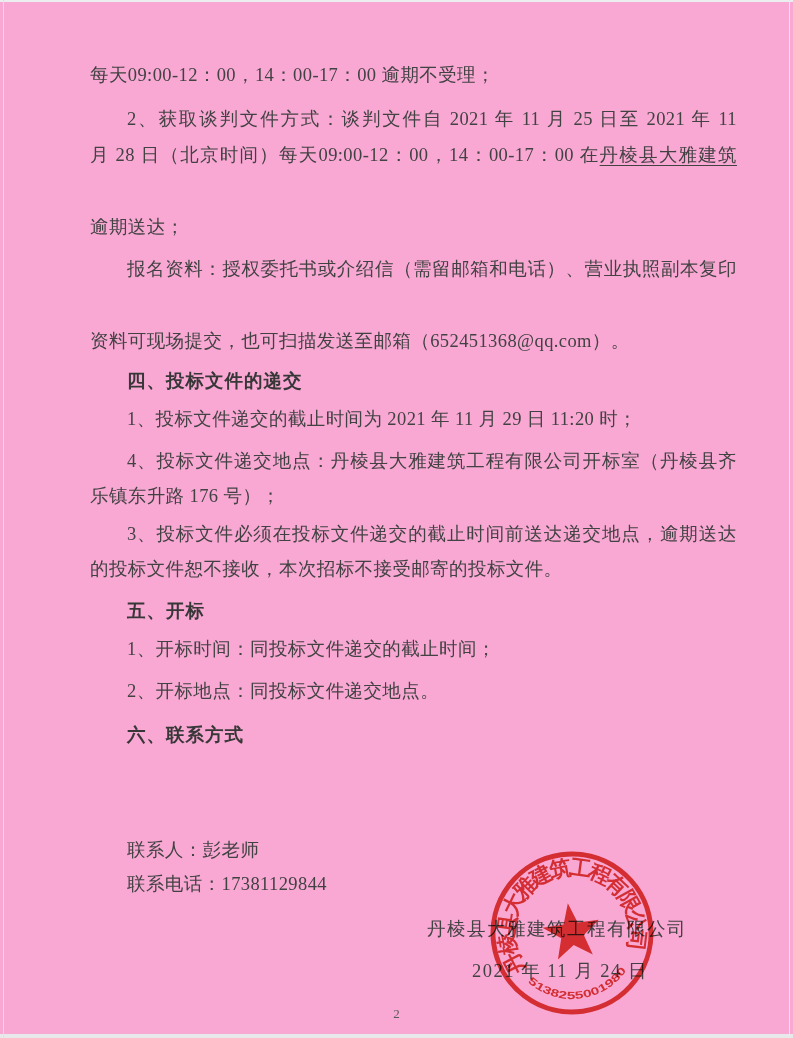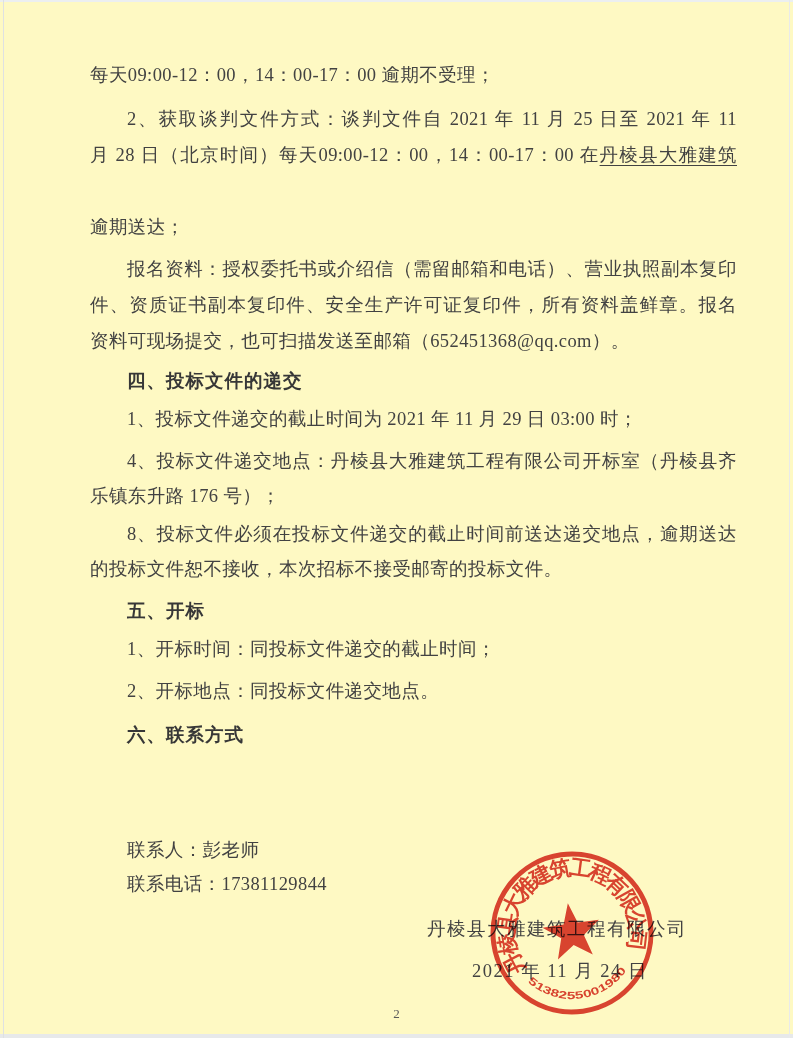--- a/index.html
+++ b/index.html
@@ -1,21 +1,21 @@
 <!DOCTYPE html>
 <html><head>
 <meta charset="utf-8">
 <style>
   html,body { margin:0; padding:0; background:#ffffff; }
   body {
     width:793px; height:1038px; position:relative; overflow:hidden;
     font-family:"Liberation Serif","DejaVu Serif",serif;
     color:#424242;
   }
-  .page { position:absolute; inset:0; background:#fef9c3; }
+  .page { position:absolute; inset:0; background:#f9a8d4; }
   
   .edge-top    { position:absolute; top:0; left:0; width:100%; height:2px; background:#eceff0; }
   .edge-bottom { position:absolute; bottom:0; left:0; width:100%; height:4px; background:#e7e9ea; }
   .edge-left   { position:absolute; top:0; bottom:0; left:3px; width:1px; background:#dfe1e2; }
   .edge-right  { position:absolute; top:0; bottom:0; right:3px; width:1px; background:#e8eaeb; }
 
   .content { position:absolute; left:90px; top:0; width:647px; height:1038px; }
   .ln {
     position:absolute; left:0; width:647px;
     font-size:18.5px; line-height:26px; letter-spacing:0.4px;
@@ -48,28 +48,27 @@
 
   <div class="content">
 
     <div class="ln" style="top:62px">每天09:00-12：00，14：00-17：00 逾期不受理；</div>
 
     <div class="ln ind just" style="top:106px">2、获取谈判文件方式：谈判文件自 2021 年 11 月 25 日至 2021 年 11</div>
     <div class="ln just" style="top:142px"><span>月 28 日（北京时间）每天09:00-12：00，14：00-17：00 在</span><span class="u">丹棱县大雅建筑</span></div>
     <div class="ln" style="top:214px">逾期送达；</div>
 
     <div class="ln ind just" style="top:256px">报名资料：授权委托书或介绍信（需留邮箱和电话）、营业执照副本复印</div>
-    <div class="ln just" style="top:292px">件、资质证书副本复印件、安全生产许可证复印件，所有资料盖鲜章。报名</div>
     <div class="ln" style="top:328px">资料可现场提交，也可扫描发送至邮箱（652451368@qq.com）。</div>
 
     <div class="ln ind hd" style="top:368px">四、投标文件的递交</div>
-    <div class="ln ind" style="top:406px">1、投标文件递交的截止时间为 2021 年 11 月 29 日 03:00 时；</div>
+    <div class="ln ind" style="top:406px">1、投标文件递交的截止时间为 2021 年 11 月 29 日 11:20 时；</div>
     <div class="ln ind just" style="top:448px">4、投标文件递交地点：丹棱县大雅建筑工程有限公司开标室（丹棱县齐</div>
     <div class="ln" style="top:483px">乐镇东升路 176 号）；</div>
-    <div class="ln ind just" style="top:521px">8、投标文件必须在投标文件递交的截止时间前送达递交地点，逾期送达</div>
+    <div class="ln ind just" style="top:521px">3、投标文件必须在投标文件递交的截止时间前送达递交地点，逾期送达</div>
     <div class="ln" style="top:556px">的投标文件恕不接收，本次招标不接受邮寄的投标文件。</div>
 
     <div class="ln ind hd" style="top:598px">五、开标</div>
     <div class="ln ind" style="top:636px">1、开标时间：同投标文件递交的截止时间；</div>
     <div class="ln ind" style="top:678px">2、开标地点：同投标文件递交地点。</div>
 
     <div class="ln ind hd" style="top:722px">六、联系方式</div>
     <div class="ln ind" style="top:837px">联系人：彭老师</div>
     <div class="ln ind" style="top:871px">联系电话：17381129844</div>
 

